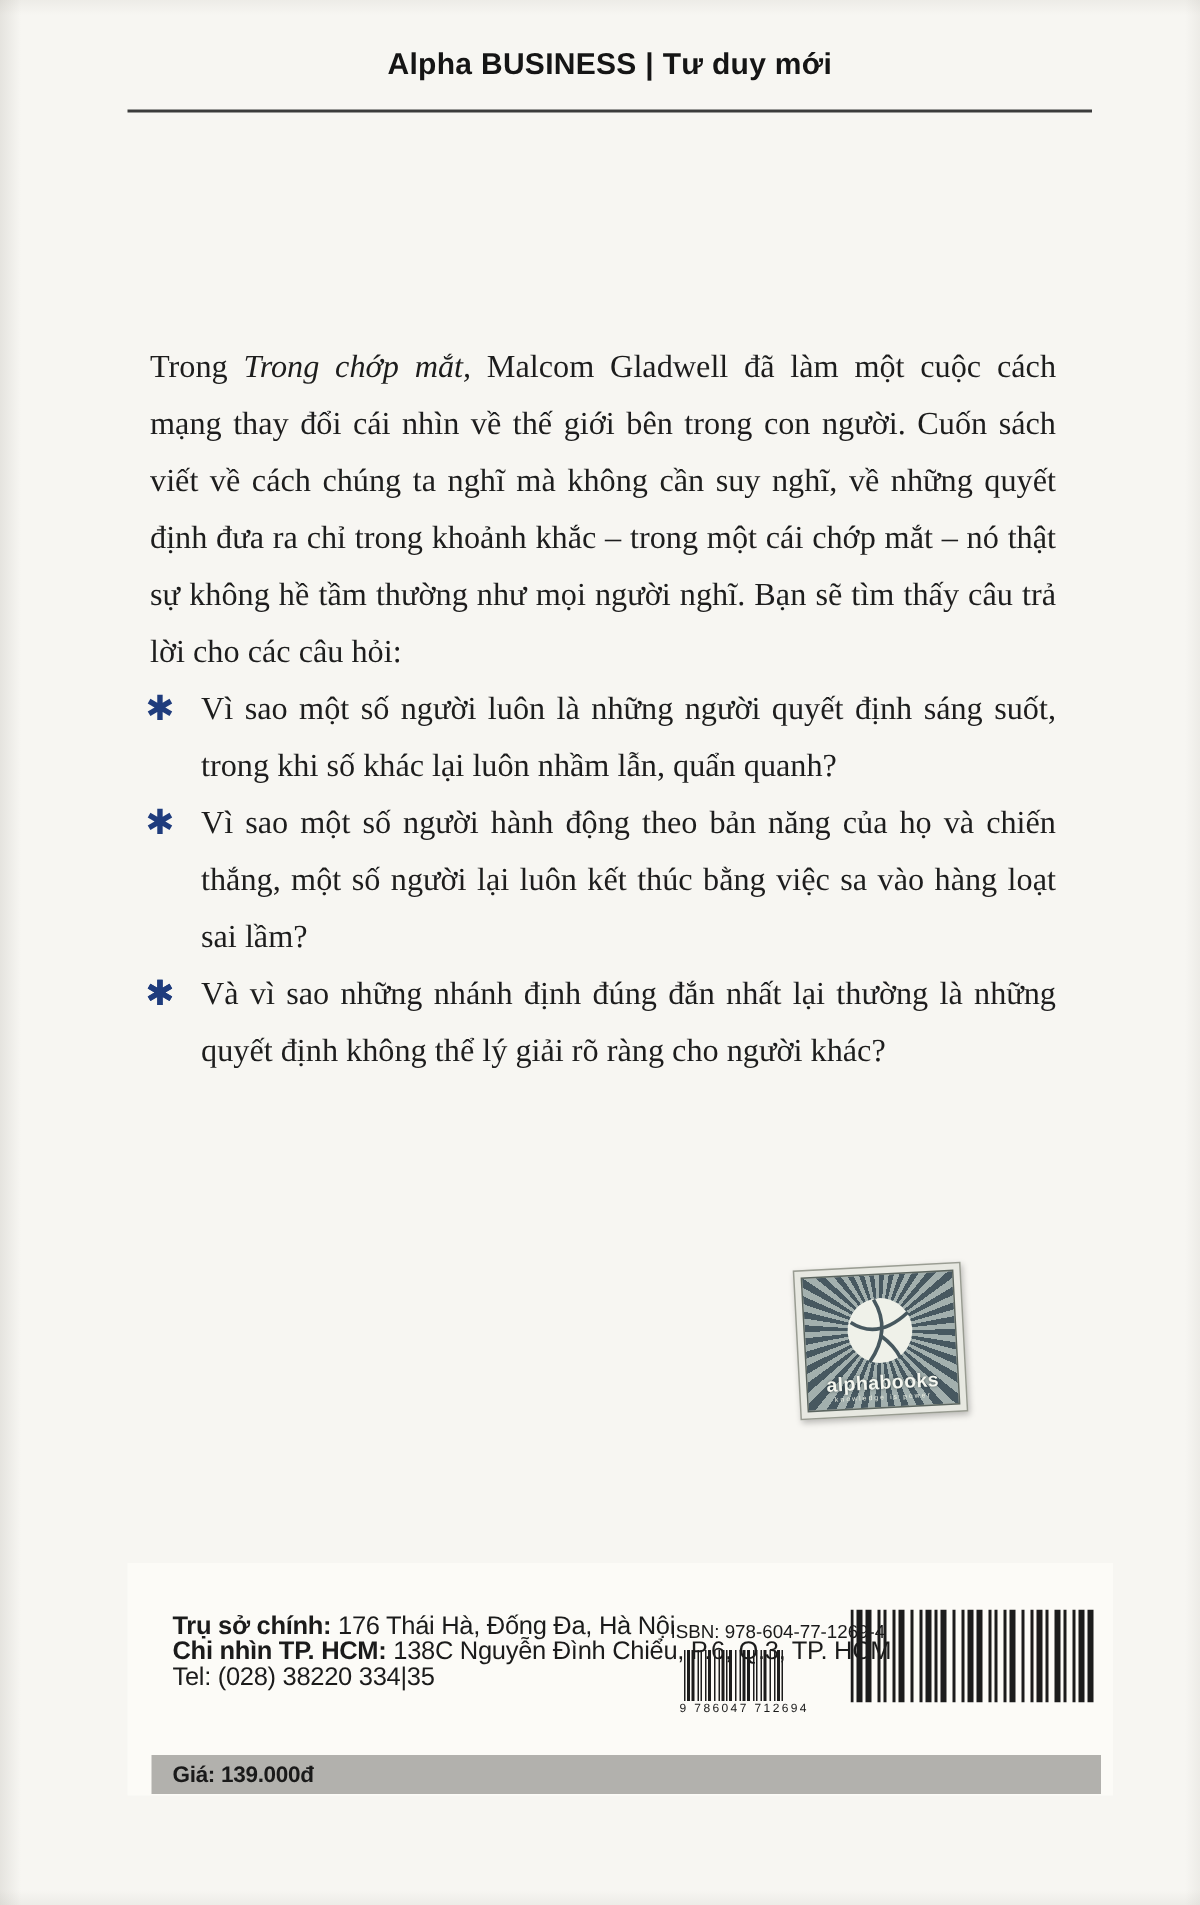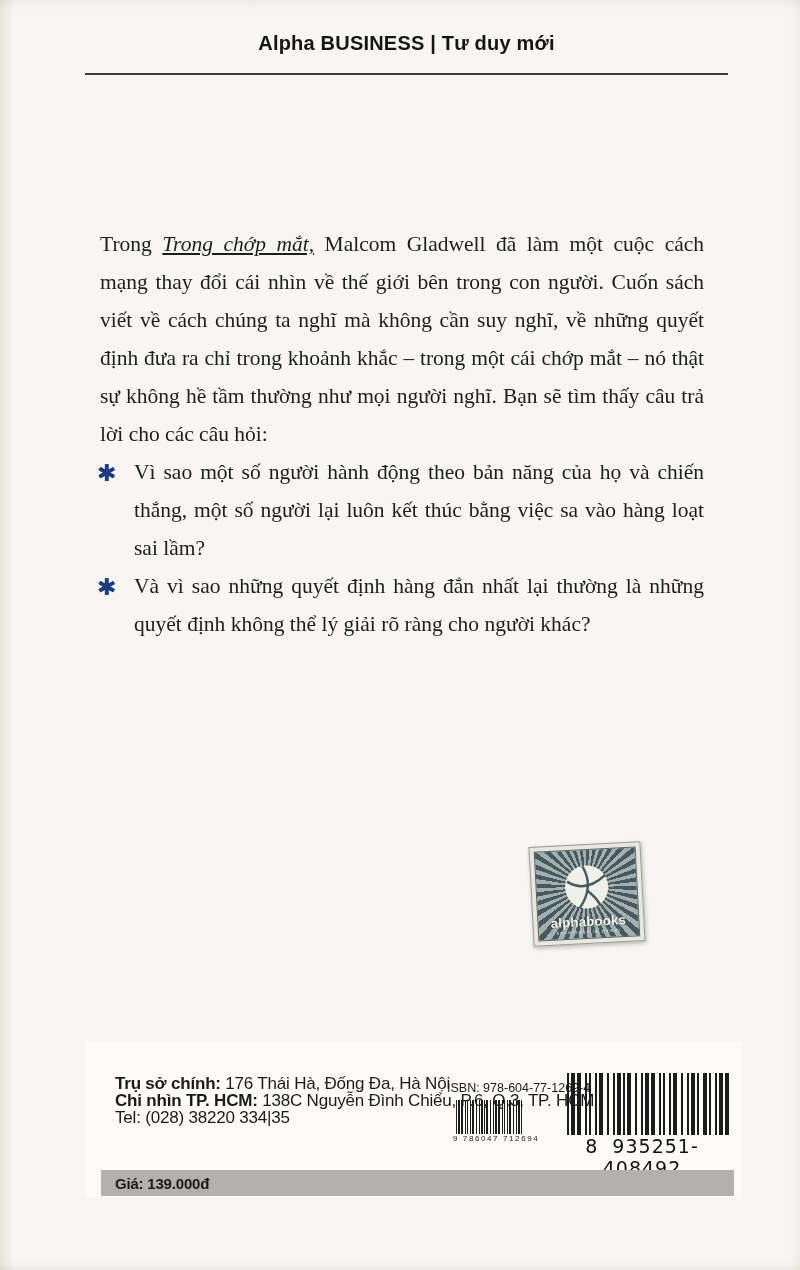--- a/index.html
+++ b/index.html
@@ -13,21 +13,21 @@
           linear-gradient(0deg,rgba(120,115,105,.08),rgba(120,115,105,0) 10px);}
   
   .imprint{position:absolute;top:32px;left:85px;width:643px;text-align:center;
         font-family:"Liberation Sans",sans-serif;font-weight:700;font-size:20px;
         letter-spacing:.2px;color:#151515;}
   .rule{position:absolute;top:73px;left:85px;width:643px;height:2px;background:#3c3c3c;}
   
   .copy{position:absolute;left:100px;top:225px;width:604px;font-size:21.5px;
         line-height:38px;color:#1d1d1d;text-align:justify;}
   .copy p{margin:0;}
-  .copy em{font-style:italic;text-decoration:underline;}
+  .copy em{font-style:italic;}
   ul.bullets{list-style:none;margin:0;padding:0;}
   ul.bullets li{position:relative;padding-left:34px;margin:0;}
   .mark{position:absolute;left:-3px;top:3px;font-size:23px;line-height:34px;
         color:#1f3c7d;font-family:"DejaVu Sans",sans-serif;}
   
   .stamp{position:absolute;left:531px;top:844px;width:100px;height:88px;
         background:#e7e8e1;border:1px solid #999c92;box-shadow:1px 2px 4px rgba(0,0,0,.25);
         padding:5px;transform:rotate(-3deg);}
   .burst{position:relative;width:100%;height:100%;overflow:hidden;
         background:repeating-conic-gradient(from 2deg at 50% 42%,#475860 0deg 5deg,#a3b0ae 5deg 10deg);
@@ -69,24 +69,24 @@
 <body>
 
 <div class="page">
 
   <div class="imprint">Alpha BUSINESS | Tư duy mới</div>
   <div class="rule"></div>
 
   <div class="copy">
     <p><span>Trong</span> <em>Trong chớp mắt,</em><span> Malcom Gladwell đã làm một cuộc cách mạng thay đổi cái nhìn về thế giới bên trong con người. Cuốn sách viết về cách chúng ta nghĩ mà không cần suy nghĩ, về những quyết định đưa ra chỉ trong khoảnh khắc – trong một cái chớp mắt – nó thật sự không hề tầm thường như mọi người nghĩ. Bạn sẽ tìm thấy câu trả lời cho các câu hỏi:</span></p>
     <ul class="bullets">
-      <li><span class="mark">✱</span></li>
+      <li><span class="mark">✱</span><span>Vì sao một số người luôn là những người quyết định sáng suốt, trong khi số khác lại luôn nhầm lẫn, quẩn quanh?</span></li>
       <li><span class="mark">✱</span><span>Vì sao một số người hành động theo bản năng của họ và chiến thắng, một số người lại luôn kết thúc bằng việc sa vào hàng loạt sai lầm?</span></li>
       <li><span class="mark">✱</span></li>
-      <li><span class="mark">✱</span><span>Và vì sao những quyết định hàng đắn nhất lại thường là những quyết định không thể lý giải rõ ràng cho người khác?</span></li>
+      <li><span class="mark">✱</span><span>Và vì sao những nhánh định đúng đắn nhất lại thường là những quyết định không thể lý giải rõ ràng cho người khác?</span></li>
     </ul>
   </div>
 
   <div class="stamp">
     <div class="burst">
       <svg class="globe" viewBox="0 0 60 60" width="48" height="48">
         <circle cx="30" cy="30" r="27" fill="#eff1e9"></circle>
         <path d="M6 22 Q28 38 54 16" fill="none" stroke="#47585f" stroke-width="3"></path>
         <path d="M20 56 Q40 30 26 4" fill="none" stroke="#47585f" stroke-width="3"></path>
         <path d="M30 34 Q42 44 46 54" fill="none" stroke="#47585f" stroke-width="3"></path>
@@ -102,20 +102,19 @@
       <div><b>Trụ sở chính:</b> <span>176 Thái Hà, Đống Đa, Hà Nội</span></div>
       <div><b>Chi nhìn TP. HCM:</b> <span>138C Nguyễn Đình Chiểu, P.6, Q.3, TP. HCM</span></div>
       <div>Tel: (028) 38220 334|35</div>
     </div>
 
     <div class="isbn-text">ISBN: 978-604-77-1269-4</div>
     <div class="barcode bc-small"><i style="width:1px"></i><i style="width:1px;background:transparent"></i><i style="width:2px"></i><i style="width:1px;background:transparent"></i><i style="width:2px"></i><i style="width:2px;background:transparent"></i><i style="width:1px"></i><i style="width:1px;background:transparent"></i><i style="width:1px"></i><i style="width:2px;background:transparent"></i><i style="width:1px"></i><i style="width:1px;background:transparent"></i><i style="width:2px"></i><i style="width:2px;background:transparent"></i><i style="width:1px"></i><i style="width:2px;background:transparent"></i><i style="width:1px"></i><i style="width:1px;background:transparent"></i><i style="width:2px"></i><i style="width:1px;background:transparent"></i><i style="width:1px"></i><i style="width:1px;background:transparent"></i><i style="width:2px"></i><i style="width:2px;background:transparent"></i><i style="width:1px"></i><i style="width:2px;background:transparent"></i><i style="width:1px"></i><i style="width:1px;background:transparent"></i><i style="width:2px"></i><i style="width:1px;background:transparent"></i><i style="width:2px"></i><i style="width:2px;background:transparent"></i><i style="width:1px"></i><i style="width:1px;background:transparent"></i><i style="width:1px"></i><i style="width:2px;background:transparent"></i><i style="width:1px"></i><i style="width:1px;background:transparent"></i><i style="width:2px"></i><i style="width:2px;background:transparent"></i><i style="width:1px"></i><i style="width:2px;background:transparent"></i><i style="width:1px"></i><i style="width:1px;background:transparent"></i><i style="width:2px"></i><i style="width:1px;background:transparent"></i><i style="width:1px"></i></div>
     <div class="isbn-digits">9 786047 712694</div>
 
     <div class="barcode bc-large"><i style="width:2px"></i><i style="width:2px;background:transparent"></i><i style="width:4px"></i><i style="width:2px;background:transparent"></i><i style="width:4px"></i><i style="width:4px;background:transparent"></i><i style="width:2px"></i><i style="width:2px;background:transparent"></i><i style="width:2px"></i><i style="width:4px;background:transparent"></i><i style="width:2px"></i><i style="width:2px;background:transparent"></i><i style="width:4px"></i><i style="width:4px;background:transparent"></i><i style="width:2px"></i><i style="width:4px;background:transparent"></i><i style="width:2px"></i><i style="width:2px;background:transparent"></i><i style="width:4px"></i><i style="width:2px;background:transparent"></i><i style="width:2px"></i><i style="width:2px;background:transparent"></i><i style="width:4px"></i><i style="width:4px;background:transparent"></i><i style="width:2px"></i><i style="width:4px;background:transparent"></i><i style="width:2px"></i><i style="width:2px;background:transparent"></i><i style="width:4px"></i><i style="width:2px;background:transparent"></i><i style="width:4px"></i><i style="width:4px;background:transparent"></i><i style="width:2px"></i><i style="width:2px;background:transparent"></i><i style="width:2px"></i><i style="width:4px;background:transparent"></i><i style="width:2px"></i><i style="width:2px;background:transparent"></i><i style="width:4px"></i><i style="width:4px;background:transparent"></i><i style="width:2px"></i><i style="width:4px;background:transparent"></i><i style="width:2px"></i><i style="width:2px;background:transparent"></i><i style="width:4px"></i><i style="width:2px;background:transparent"></i><i style="width:2px"></i><i style="width:4px;background:transparent"></i><i style="width:4px"></i><i style="width:2px;background:transparent"></i><i style="width:2px"></i><i style="width:4px;background:transparent"></i><i style="width:2px"></i><i style="width:2px;background:transparent"></i><i style="width:4px"></i><i style="width:2px;background:transparent"></i><i style="width:4px"></i><i style="width:4px;background:transparent"></i></div>
-    <div class="ean-digits">8 935251- 408492</div>
 
     <div class="bar bar-bottom">
       <span class="price">Giá: 139.000đ</span>
     </div>
   </div>
 
 </div>
 
 </body></html>

